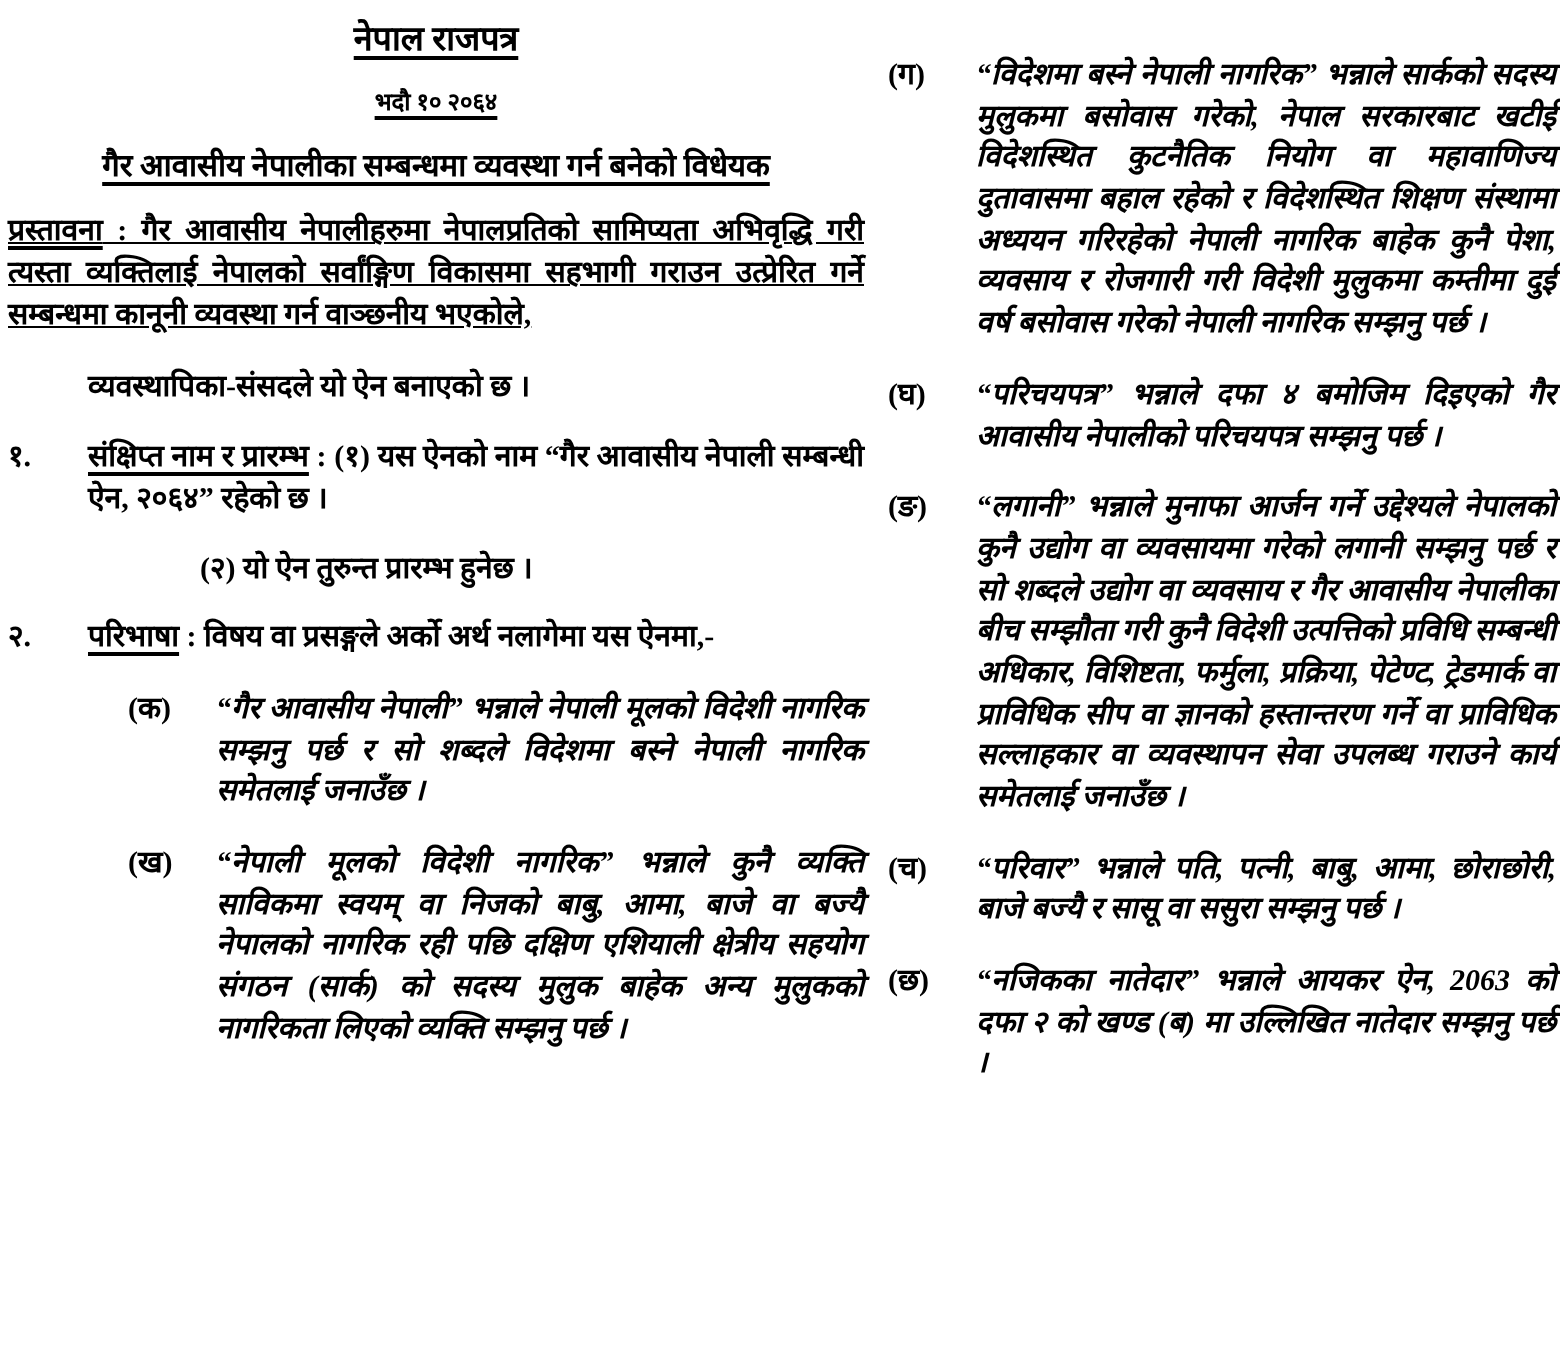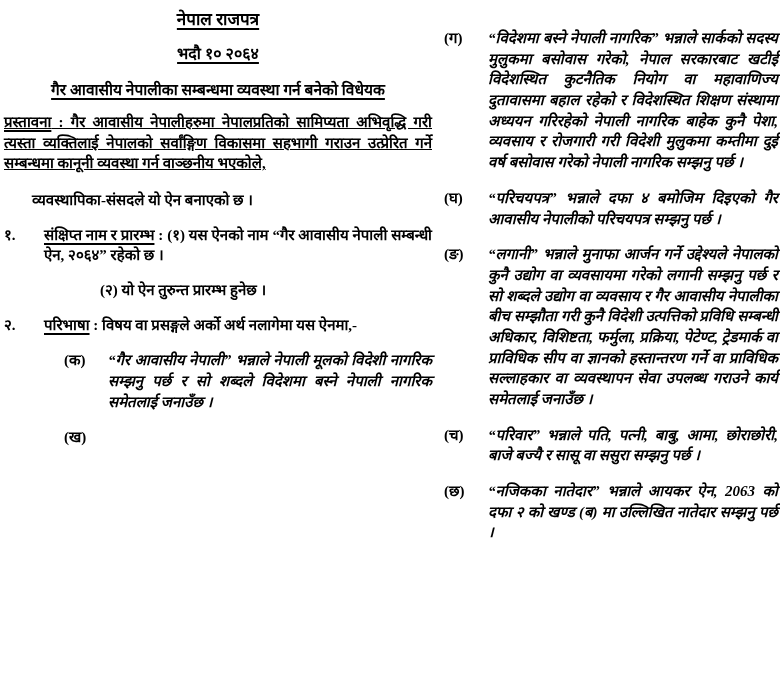--- a/index.html
+++ b/index.html
@@ -11,24 +11,24 @@
     font-size:15px;line-height:1.38;
     display:flex;gap:12px;
     padding:6px 2px 4px 4px;
     overflow:hidden;
   }
   .col-left{width:428px;flex:none;display:flex;flex-direction:column;}
   .col-right{flex:1;display:flex;flex-direction:column;padding-top:22px;}
   .center{text-align:center;}
   .u{text-decoration:underline;text-decoration-thickness:1.5px;text-underline-offset:3px;}
   .doc-title{font-size:17px;margin:2px 0 6px 0;}
-  .doc-date{font-size:16px;margin:6px 0;}
+  .doc-date{font-size:12px;margin:6px 0;}
   .doc-heading{font-size:15.5px;margin:7px 0 9px 0;text-align:center;}
   .para{text-align:justify;margin:3px 0 0 0;text-decoration:underline;}
-  .enactment{margin:16px 0 0 28px;}
+  .enactment{margin:16px 0 0 40px;}
   .sec-row{display:flex;margin-top:14px;}
   .sec-num{width:40px;flex:none;}
   .sec-body{flex:1;text-align:justify;}
   .subclause{margin:14px 0 0 96px;}
   .def-item{display:flex;margin-top:15px;}
   .def-item.left-col-def{margin-left:60px;}
   .def-label{width:44px;flex:none;}
   .def-text{flex:1;text-align:justify;font-style:italic;}
   .col-right .def-item{margin-top:0;margin-bottom:15px;}
 </style>
@@ -61,20 +61,21 @@
       <div class="sec-body"><span class="u">परिभाषा</span><span> : विषय वा प्रसङ्गले अर्को अर्थ नलागेमा यस ऐनमा,-</span></div>
     </div>
 
     <div class="def-item left-col-def">
       <span class="def-label">(क)</span>
       <div class="def-text">“गैर आवासीय नेपाली” भन्नाले नेपाली मूलको विदेशी नागरिक सम्झनु पर्छ र सो शब्दले विदेशमा बस्ने नेपाली नागरिक समेतलाई जनाउँछ ।</div>
     </div>
 
     <div class="def-item left-col-def">
       <span class="def-label">(ख)</span>
+      <div class="def-text">“नेपाली मूलको विदेशी नागरिक” भन्नाले कुनै व्यक्ति साविकमा स्वयम् वा निजको बाबु, आमा, बाजे वा बज्यै नेपालको नागरिक रही पछि दक्षिण एशियाली क्षेत्रीय सहयोग संगठन (सार्क) को सदस्य मुलुक बाहेक अन्य मुलुकको नागरिकता लिएको व्यक्ति सम्झनु पर्छ ।</div>
     </div>
 
   </div>
 
   <div class="col-right">
 
     <div class="def-item">
       <span class="def-label">(ग)</span>
       <div class="def-text">“विदेशमा बस्ने नेपाली नागरिक” भन्नाले सार्कको सदस्य मुलुकमा बसोवास गरेको, नेपाल सरकारबाट खटीई विदेशस्थित कुटनैतिक नियोग वा महावाणिज्य दुतावासमा बहाल रहेको र विदेशस्थित शिक्षण संस्थामा अध्ययन गरिरहेको नेपाली नागरिक बाहेक कुनै पेशा, व्यवसाय र रोजगारी गरी विदेशी मुलुकमा कम्तीमा दुई वर्ष बसोवास गरेको नेपाली नागरिक सम्झनु पर्छ ।</div>
     </div>

